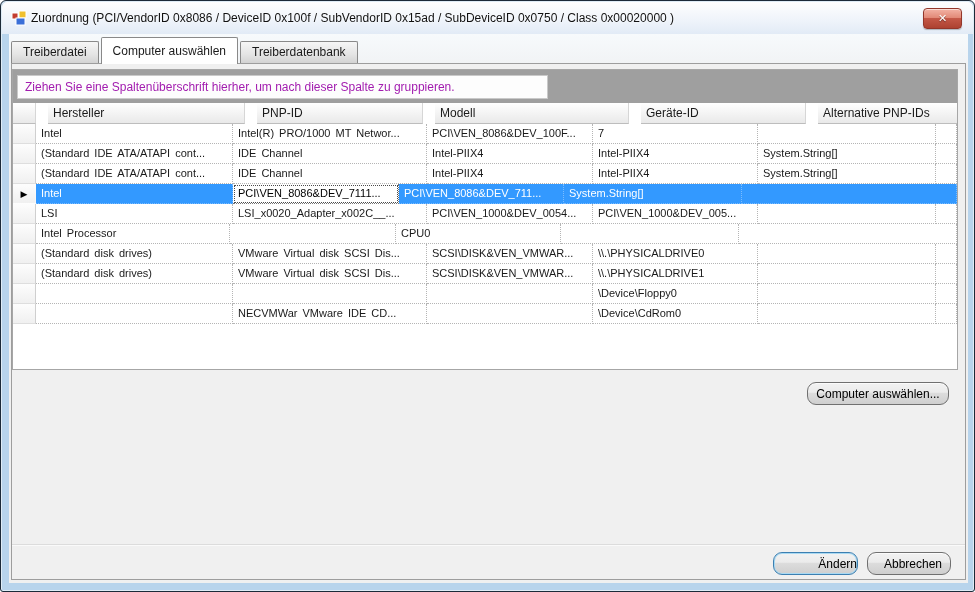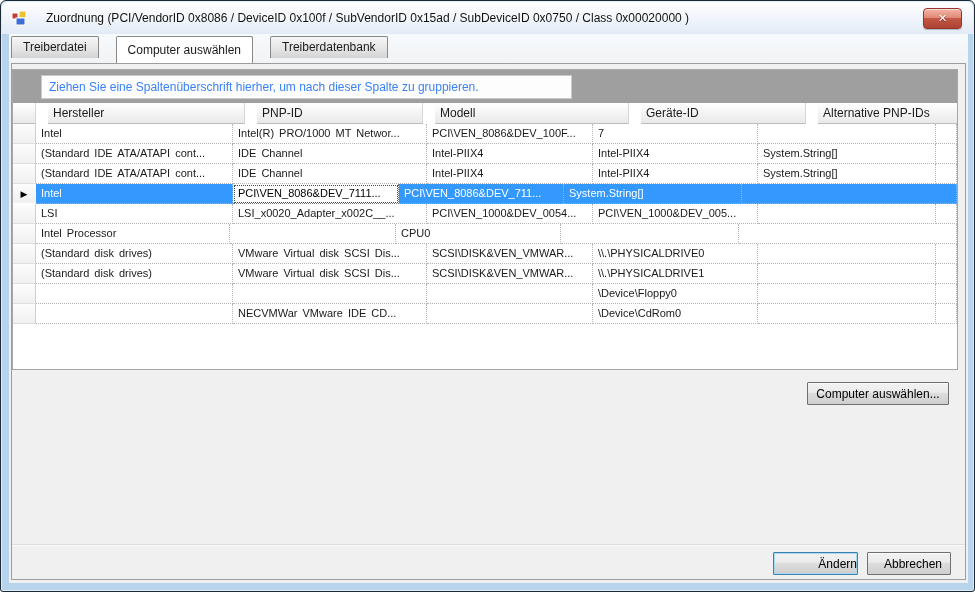--- a/index.html
+++ b/index.html
@@ -15,40 +15,40 @@
   }
   
   .titlebar{
     position:absolute; left:1px; top:1px; right:1px; height:32px;
     background:linear-gradient(#fefefe,#eef3fa 60%,#e2ebf6);
     display:flex; align-items:center;
     border-radius:5px 5px 0 0;
   }
   .win-icon{ margin-left:9px; width:16px; height:16px; flex:0 0 auto; }
   .title-text{
-    margin-left:19px; font-size:12px; color:#111; white-space:nowrap;
+    margin-left:4px; font-size:12px; color:#111; white-space:nowrap;
     text-shadow:0 0 3px #fff;
   }
   .close-btn{
     position:absolute; right:11px; top:6px; width:39px; height:21px;
     border:1px solid #93362a; border-radius:4px;
     background:linear-gradient(#f3b3a5,#e28a78 45%,#c65a49 46%,#ad4231);
     box-shadow: inset 0 1px 0 rgba(255,255,255,.55), 0 1px 1px rgba(0,0,0,.25);
     color:#fff; font-size:11px; font-weight:bold; line-height:19px; text-align:center;
     cursor:default;
     text-shadow:0 1px 1px rgba(0,0,0,.45);
   }
   
   .client{
     position:absolute; left:8px; top:33px; width:959px; height:549px;
     background:linear-gradient(#f7fafc,#f0f2f4 34px,#f0f0f0 34px);
   }
   .tabstrip{
     position:absolute; left:2px; top:2px; right:2px; height:27px;
-    display:flex; align-items:flex-start; z-index:5;gap:15px;
+    display:flex; align-items:flex-end; z-index:5;
   }
   .tab{
     height:22px; line-height:21px; padding:0 11px; font-size:12px; color:#1a1a1a;
     background:linear-gradient(#f6f6f6,#e4e4e4 60%,#d3d3d3);
     border:1px solid #898989; border-bottom:none;
     border-radius:2px 2px 0 0; margin-right:2px; cursor:default;
   }
   .tab.active{
     height:27px; line-height:26px; background:#fff;
     margin-bottom:-1px; z-index:6; position:relative;
@@ -63,22 +63,22 @@
     border:1px solid #a6a6a6; background:#fff;
     display:flex; flex-direction:column;
   }
   .groupbar{
     height:33px; background:var(--groupbar,#9f9f9f); flex:0 0 auto;
     display:flex; align-items:center; padding-left:4px;
   }
   .grouphint{
     width:531px; height:24px; line-height:22px;
     background:#fdfdfd; border:1px solid #c9c9c9;
-    color:#3b82f6; font-size:12px; padding-left:7px;
-    white-space:nowrap; overflow:hidden;margin-left:24px;
+    color:#a21caf; font-size:12px; padding-left:7px;
+    white-space:nowrap; overflow:hidden;
   }
   .grid{ flex:1 1 auto; overflow:hidden; background:#fff; }
   .grow,.ghead{ display:flex; width:100%; }
   .ghead{ height:21px;gap:12px; }
   .hcell{
     background:linear-gradient(#ffffff,#f4f4f4 50%,#e9e9e9);
     border-right:1px solid #d6d6d6; border-bottom:1px solid #bdbdbd;
     font-size:12px; color:#1a1a1a; line-height:20px; padding-left:5px;
     white-space:nowrap; overflow:hidden;
   }
@@ -107,21 +107,21 @@
   }
   .grow.sel .cell.rh{ background:linear-gradient(#fdfdfd,#f0f0f0); color:#000; }
   .grow.sel .cell.focus-cell{
     background:#fff; color:#000;
     outline:1px dotted #4a4a4a; outline-offset:-2px;
     border-right:1px dotted #777; border-bottom:1px dotted #777;
   }
   
   .btn{
     position:absolute; height:23px; font-size:12px; color:#000;
-    border:1px solid #707070; border-radius:1px;
+    border:1px solid #707070; border-radius:9px;
     background:linear-gradient(#f2f2f2,#ebebeb 45%,#dddddd 46%,#cfcfcf);
     box-shadow:inset 0 1px 0 #fbfbfb;
     font-family:"Liberation Sans","DejaVu Sans",sans-serif;
     cursor:default; white-space:nowrap;
   }
   .btn.default{
     border:1px solid #3c7fb1;
     box-shadow:inset 0 0 0 1px #a9d9f2, inset 0 1px 0 rgba(255,255,255,.6);
   }
   .btn-select{ left:795px; top:318px; width:142px; }

